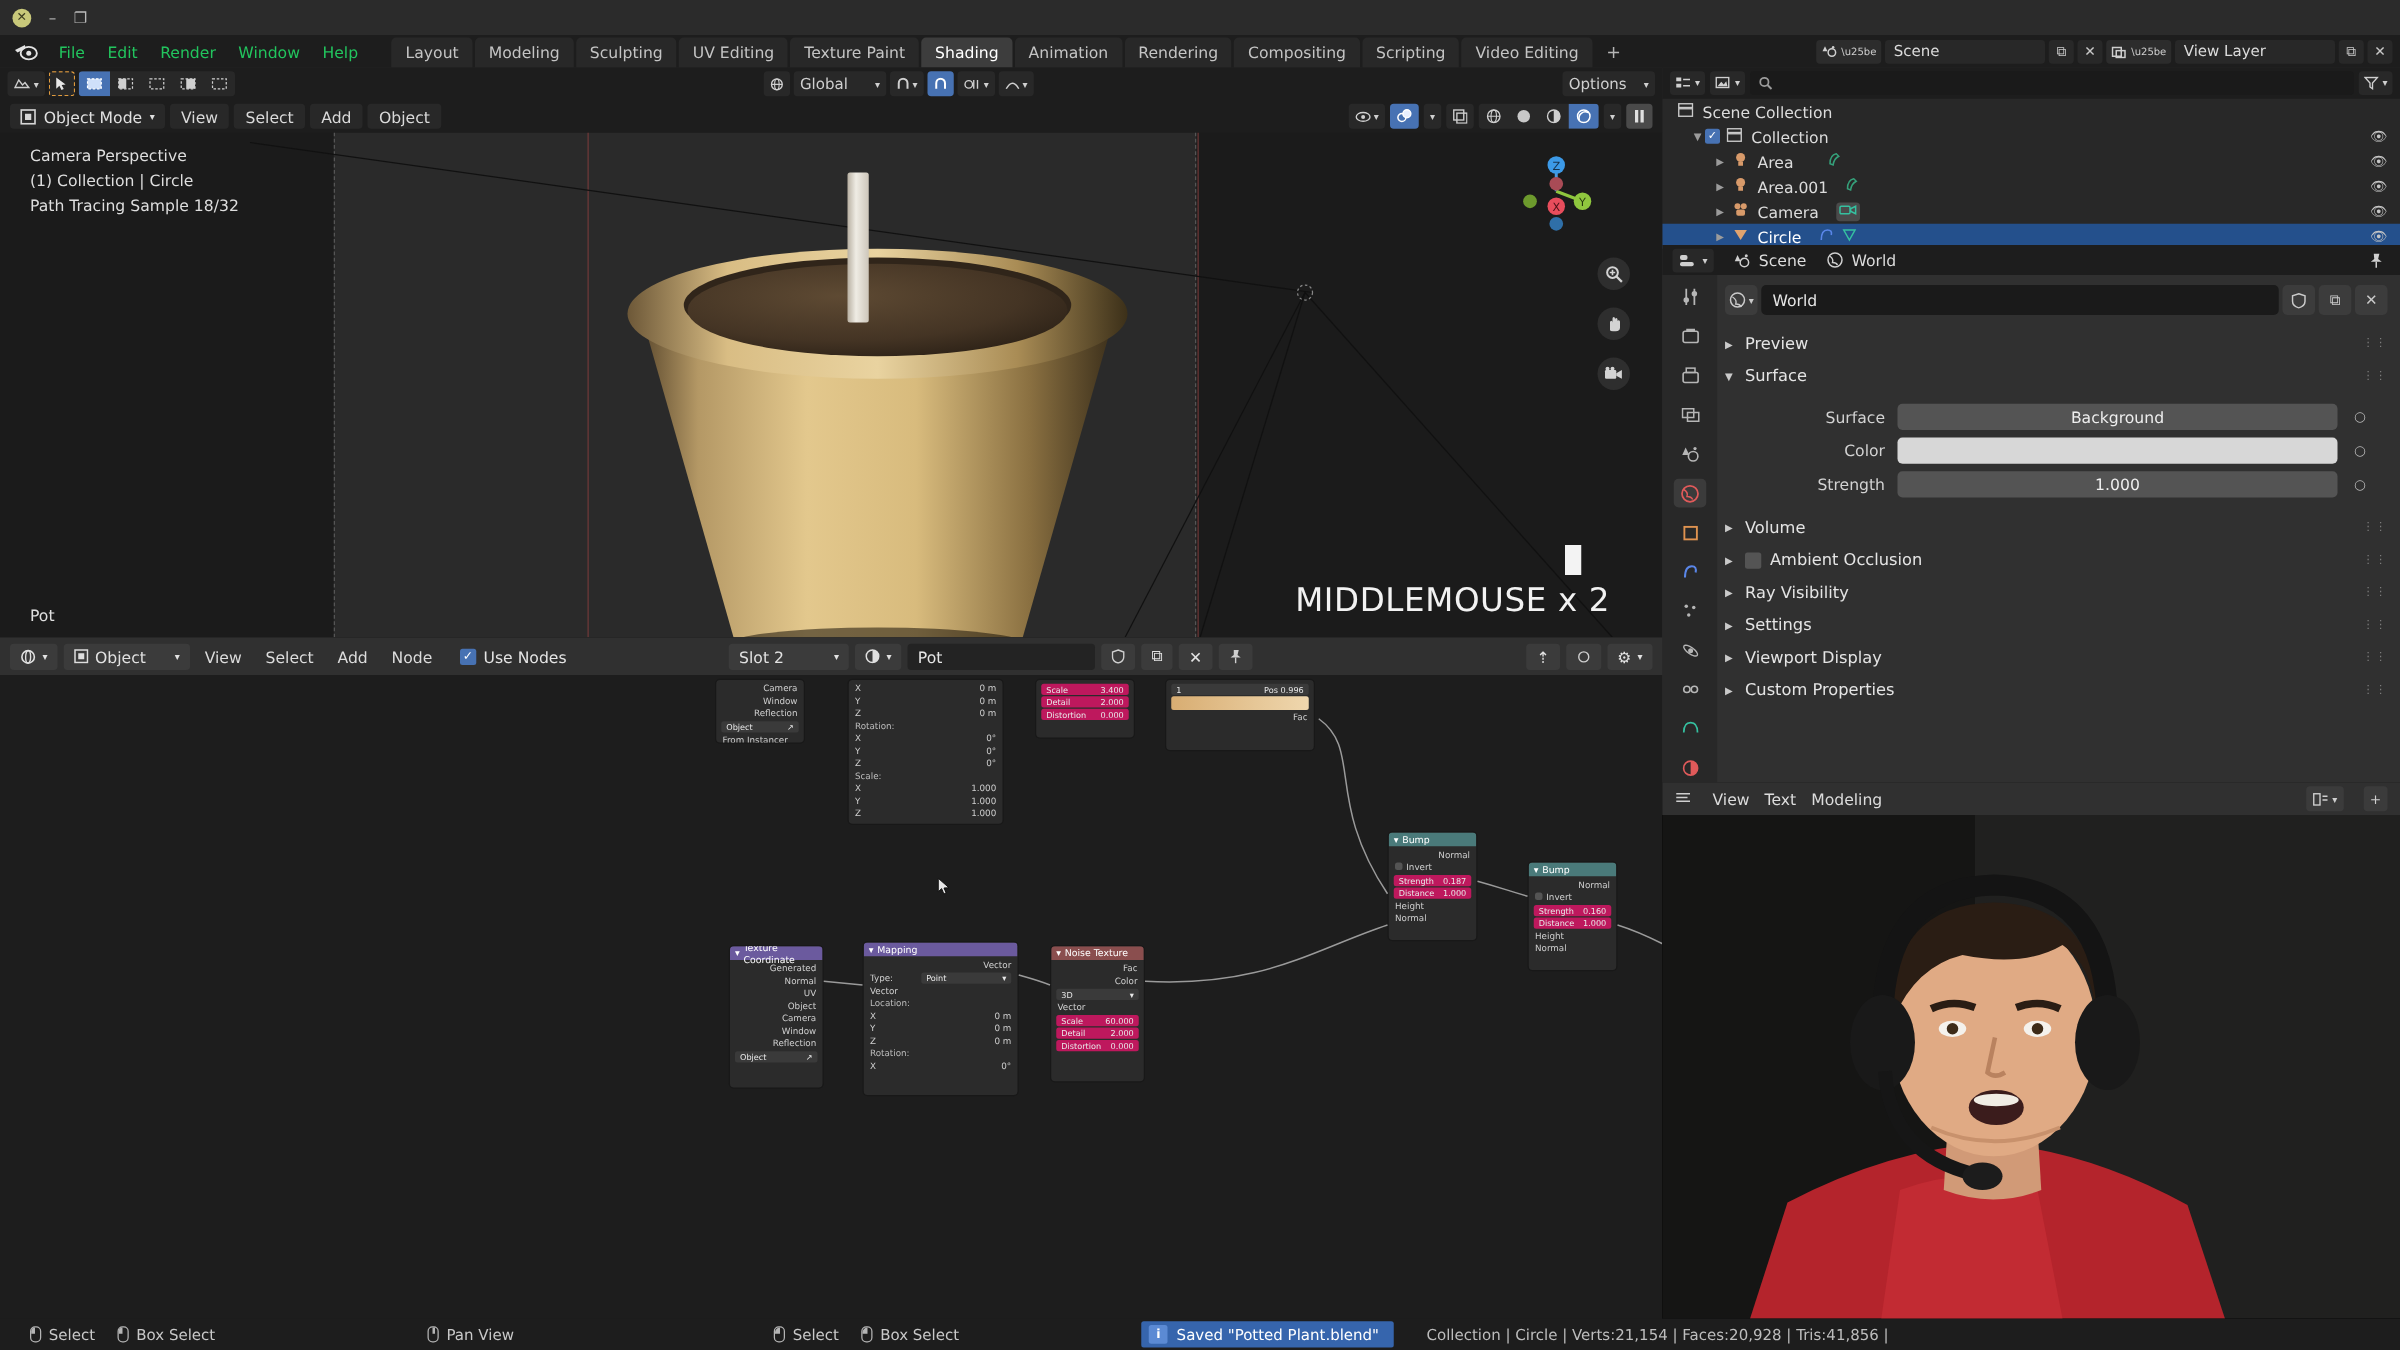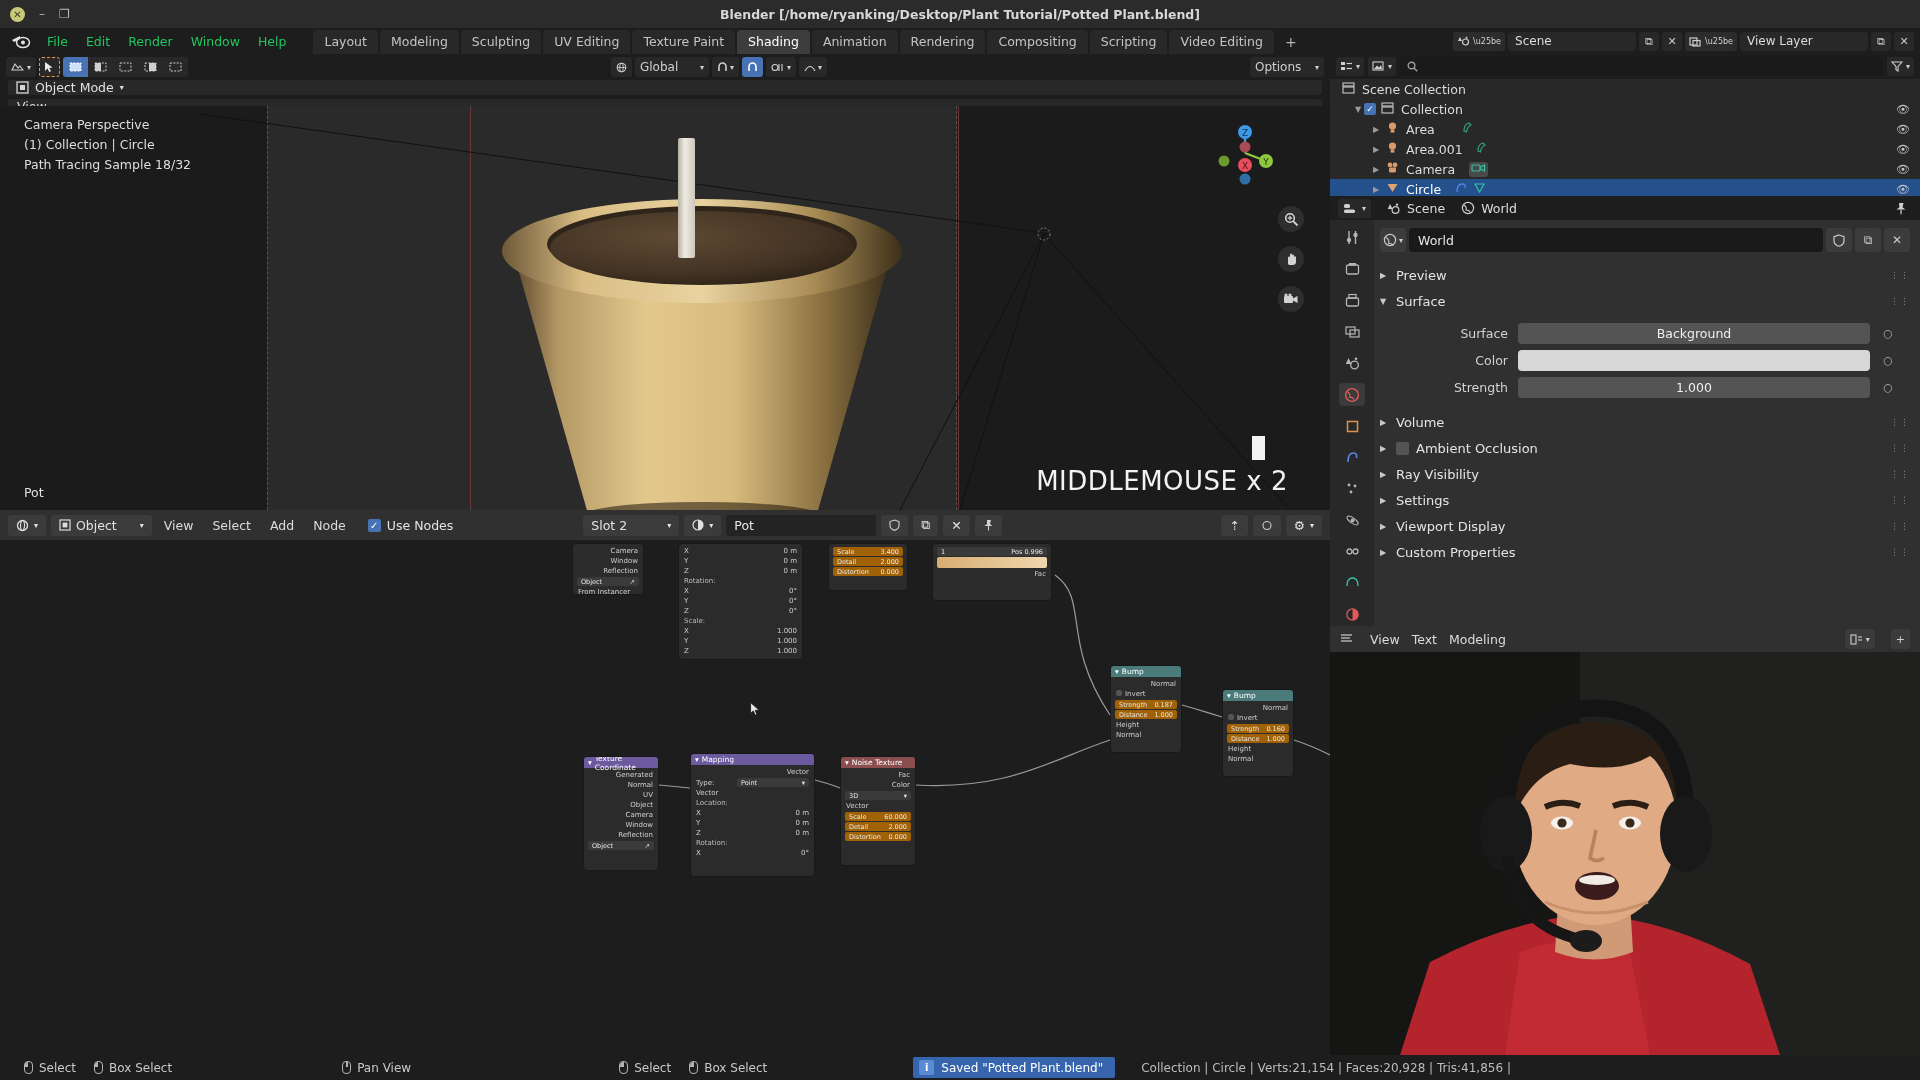--- a/index.html
+++ b/index.html
@@ -43,21 +43,21 @@
     background:#1d1d1d; display:flex; align-items:center; gap:3px; padding:0 6px; }
   .vp-tool { background:#282828; border-radius:3px; height:20px; display:flex;
     align-items:center; justify-content:center; padding:0 5px; color:#cfcfcf; font-size:11px; }
   .vp-tool.sel { background:#4772b3; color:#fff; }
   .vp-tool.orange { outline:1.5px dashed #e09b3e; outline-offset:-1px; }
   .vp-grp { display:flex; background:#282828; border-radius:3px; overflow:hidden; }
   .vp-grp > div { height:20px; display:flex; align-items:center; justify-content:center;
     padding:0 6px; color:#cfcfcf; font-size:11px; }
   .vp-grp > div.on { background:#4772b3; color:#fff; }
   .vp-header2 { position:absolute; left:0; top:26px; width:1330px; height:26px;
-    background:#1d1d1d; display:flex; gap:4px; padding:0 8px;flex-direction:column; }
+    background:#1d1d1d; display:flex; align-items:center; gap:4px; padding:0 8px; }
   .vp-mode { background:#282828; border-radius:3px; height:20px; display:flex; align-items:center;
     gap:6px; padding:0 8px; font-size:12.5px; color:#e0e0e0; }
   .vp-mitem { background:#282828; border-radius:3px; height:20px; display:flex; align-items:center;
     padding:0 9px; font-size:12.5px; color:#dadada; }
   .vp-canvas { position:absolute; left:0; top:52px; width:1330px; height:404px;
     background:#1c1c1c; overflow:hidden; }
   .vp-text { position:absolute; left:24px; font-size:12.5px; color:#dedede; }
   .hud-label { position:absolute; right:42px; bottom:14px; font-size:26px; color:#f2f2f2;
     letter-spacing:0.5px; }
   .gizmo { position:absolute; right:52px; top:14px; width:66px; height:66px; }
@@ -84,21 +84,21 @@
   .node { position:absolute; background:#2b2b2b; border-radius:4px; border:1px solid #181818;
     font-size:7.5px; color:#d8d8d8; overflow:hidden; }
   .node-hdr { height:11px; display:flex; align-items:center; padding:0 4px; font-size:7.5px;
     color:#ffffff; gap:3px; }
   .node-hdr.purple { background:#6b5a9e; }
   .node-hdr.red { background:#8a4e4e; }
   .node-hdr.teal { background:#4a7a7a; }
   .node-body { padding:2px 0; }
   .nrow { display:flex; justify-content:space-between; padding:1px 5px; font-size:7px; color:#cfcfcf; }
   .nrow.right { justify-content:flex-end; }
-  .nfield { background:#a16207; border-radius:2px; margin:1px 4px; padding:0 4px; height:9px;
+  .nfield { background:#be185d; border-radius:2px; margin:1px 4px; padding:0 4px; height:9px;
     display:flex; align-items:center; justify-content:space-between; font-size:6.5px; color:#e8e8e8; }
   .nfield.dark { background:#3a3a3a; }
   .nfield.grad { background:linear-gradient(90deg,#d8ad72,#efd7ae); color:#3a2a12; }
   .nlabel { padding:1px 5px; font-size:7px; color:#bdbdbd; }
   .cursor-arrow { position:absolute; width:11px; height:14px; }
 
   
   .outliner { position:absolute; left:1330px; top:54px; width:590px; height:142px; background:#282828; }
   .ol-header { height:25px; background:#1d1d1d; display:flex; align-items:center; gap:4px; padding:0 6px; }
   .ol-hbtn { background:#282828; border-radius:3px; height:19px; display:flex; align-items:center;
@@ -169,21 +169,20 @@
 <body>
 
 <div class="app">
 
   <div class="titlebar">
     <div class="tb-btns">
       <div class="tb-close">✕</div>
       <div class="tb-min">–</div>
       <div class="tb-max">❐</div>
     </div>
-    <div class="tb-title">Blender [/home/ryanking/Desktop/Plant Tutorial/Potted Plant.blend]</div>
   </div>
 
   <div class="topbar">
     <div class="blender-logo">
       <svg width="20" height="16" viewBox="0 0 20 16">
           <ellipse cx="12" cy="9.5" rx="6.5" ry="5" fill="none" stroke="#e3e3e3" stroke-width="1.5"></ellipse>
           <circle cx="12" cy="9.5" r="2" fill="#e3e3e3"></circle>
           <path d="M1 7 L9 3 L9 6 L3 9 Z" fill="#e3e3e3"></path>
         </svg>
     </div>

